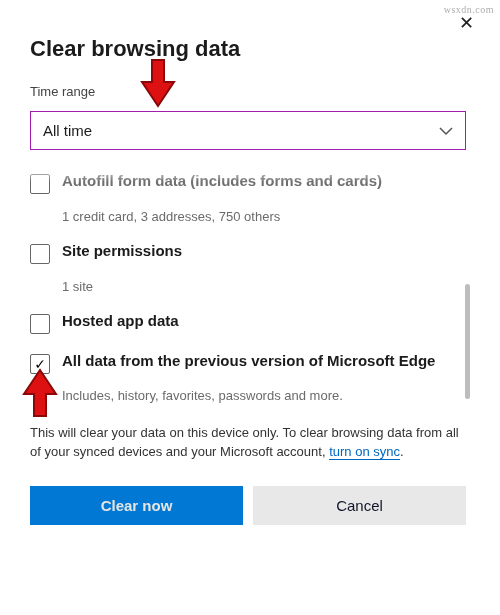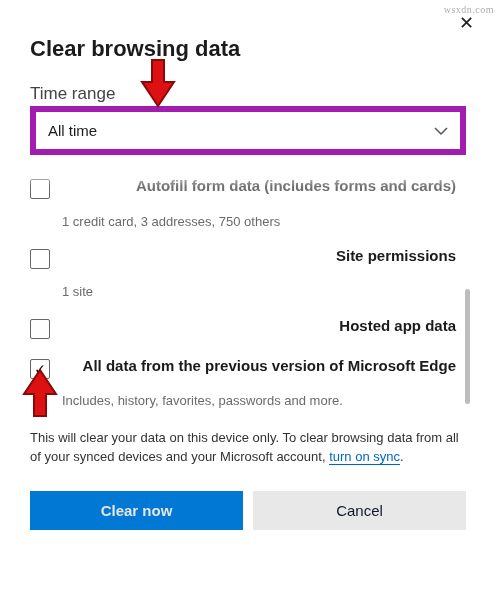--- a/index.html
+++ b/index.html
@@ -29,27 +29,27 @@
     background: none;
     border: none;
     padding: 4px;
   }
   h1.title {
     font-size: 22px;
     font-weight: 600;
     margin: 16px 0 22px 0;
   }
   .field-label {
-    font-size: 17px;
+    font-size: 13px;
     color: #444;
-    margin-bottom: 2px;
+    margin-bottom: 12px;
   }
   .select {
     width: 436px;
-    border: 6px solid #a21caf;
+    border: 1px solid #a21caf;
     padding: 10px 12px;
     display: flex;
     justify-content: space-between;
     align-items: center;
     font-size: 15px;
     cursor: pointer;
     background: #fff;
   }
   .select .chev {
     font-size: 14px;
@@ -93,21 +93,20 @@
     font-size: 14px;
     color: #000;
     cursor: pointer;
     background: #fff;
   }
   .item-text { flex: 1; }
   .item-title {
     font-size: 15px;
     font-weight: 600;
     line-height: 1.25;
-    text-align: right;
   }
   .item-sub {
     font-size: 13px;
     color: #6b6b6b;
     margin-top: 18px;
   }
   .item.cut .item-title {
     color: #555;
     opacity: 0.85;
   }

